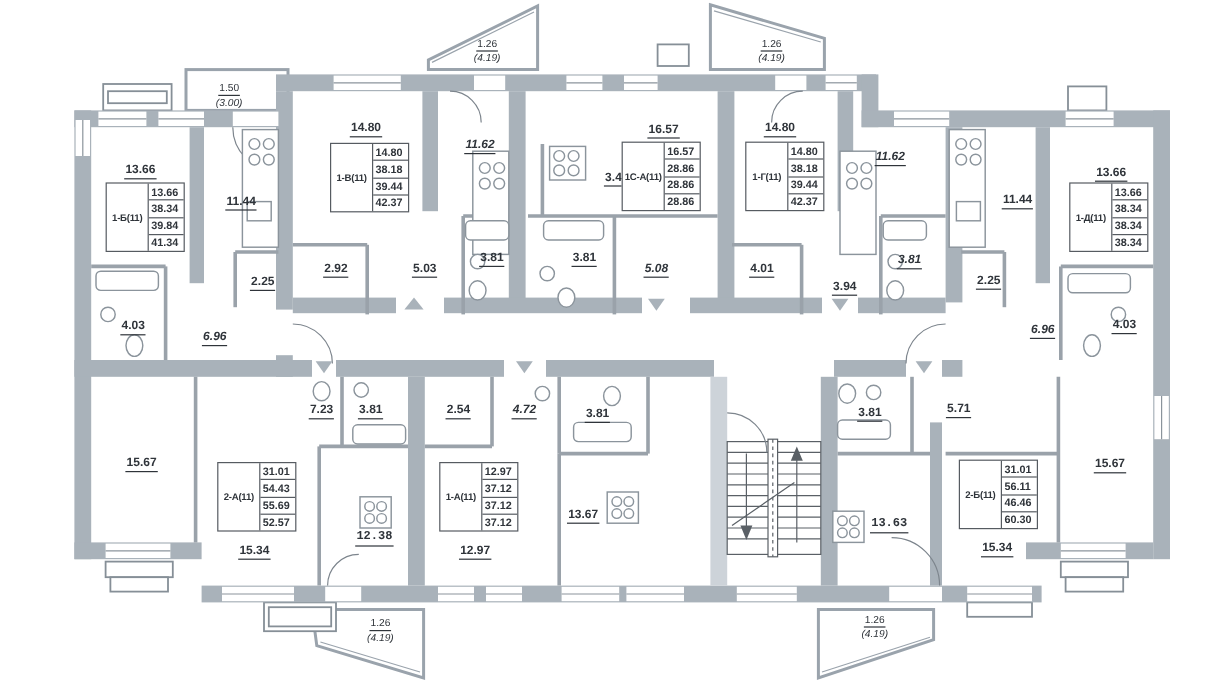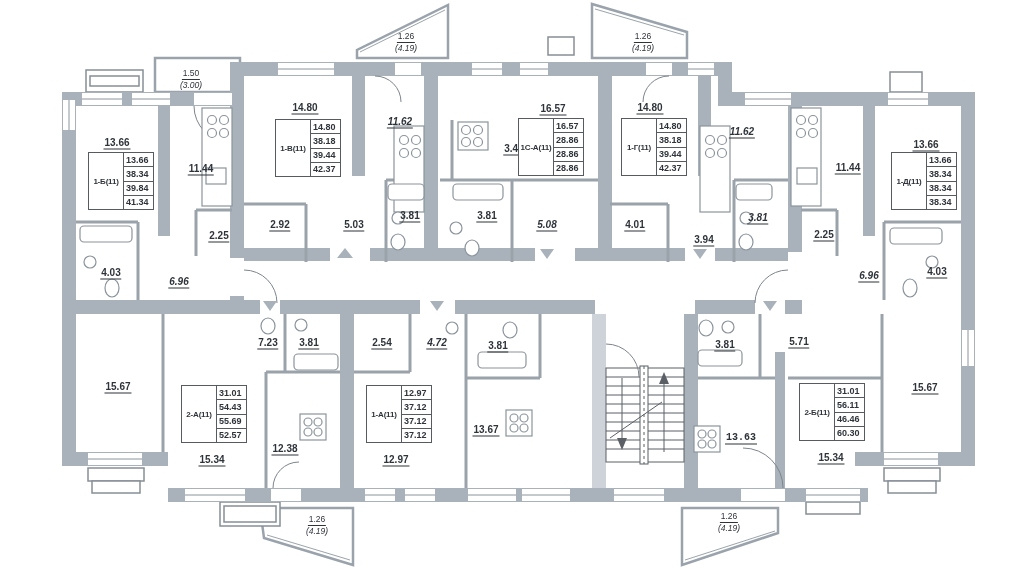--- a/index.html
+++ b/index.html
@@ -318,21 +318,21 @@
     <div class="rl it" style="left: 742px; top: 131px;"><span>11.62</span></div>
     <div class="rl" style="left: 848px; top: 167px;"><span>11.44</span></div>
     <div class="rl" style="left: 824px; top: 234px;"><span>2.25</span></div>
     <div class="rl" style="left: 926px; top: 144px;"><span>13.66</span></div>
     <div class="rl it" style="left: 869px; top: 275px;"><span>6.96</span></div>
     <div class="rl" style="left: 937px; top: 271px;"><span>4.03</span></div>
     <div class="rl" style="left: 118px; top: 386px;"><span>15.67</span></div>
     <div class="rl" style="left: 268px; top: 342px; text-align: right;"><span>7.23</span></div>
     <div class="rl" style="left: 309px; top: 342px;"><span>3.81</span></div>
     <div class="rl" style="left: 212px; top: 459px;"><span>15.34</span></div>
-    <div class="rl" style="left: 285px; top: 448px;"><span>12.38</span></div>
+    <div class="rl" style="left: 312px; top: 448px; font-family: Liberation Mono, monospace;"><span>12.38</span></div>
     <div class="rl" style="left: 382px; top: 342px;"><span>2.54</span></div>
     <div class="rl it" style="left: 437px; top: 342px;"><span>4.72</span></div>
     <div class="rl" style="left: 498px; top: 345px;"><span>3.81</span></div>
     <div class="rl" style="left: 396px; top: 459px;"><span>12.97</span></div>
     <div class="rl" style="left: 486px; top: 429px;"><span>13.67</span></div>
     <div class="rl" style="left: 725px; top: 344px;"><span>3.81</span></div>
     <div class="rl" style="left: 799px; top: 341px;"><span>5.71</span></div>
     <div class="rl" style="left: 741px; top: 437px; font-family: Liberation Mono, monospace;"><span>13.63</span></div>
     <div class="rl" style="left: 831px; top: 457px;"><span>15.34</span></div>
     <div class="rl" style="left: 925px; top: 387px;"><span>15.67</span></div>

